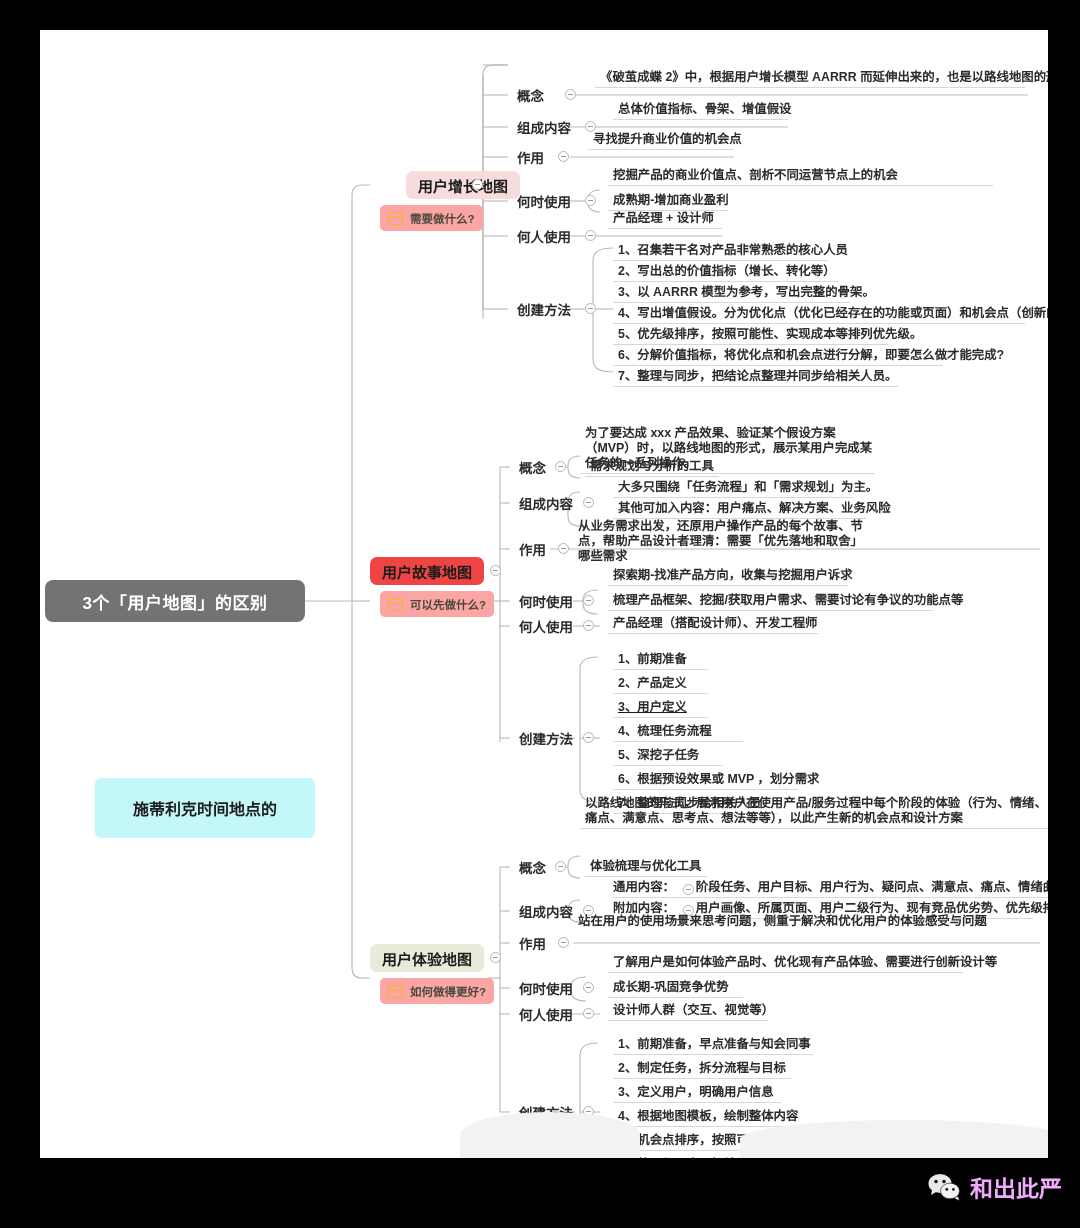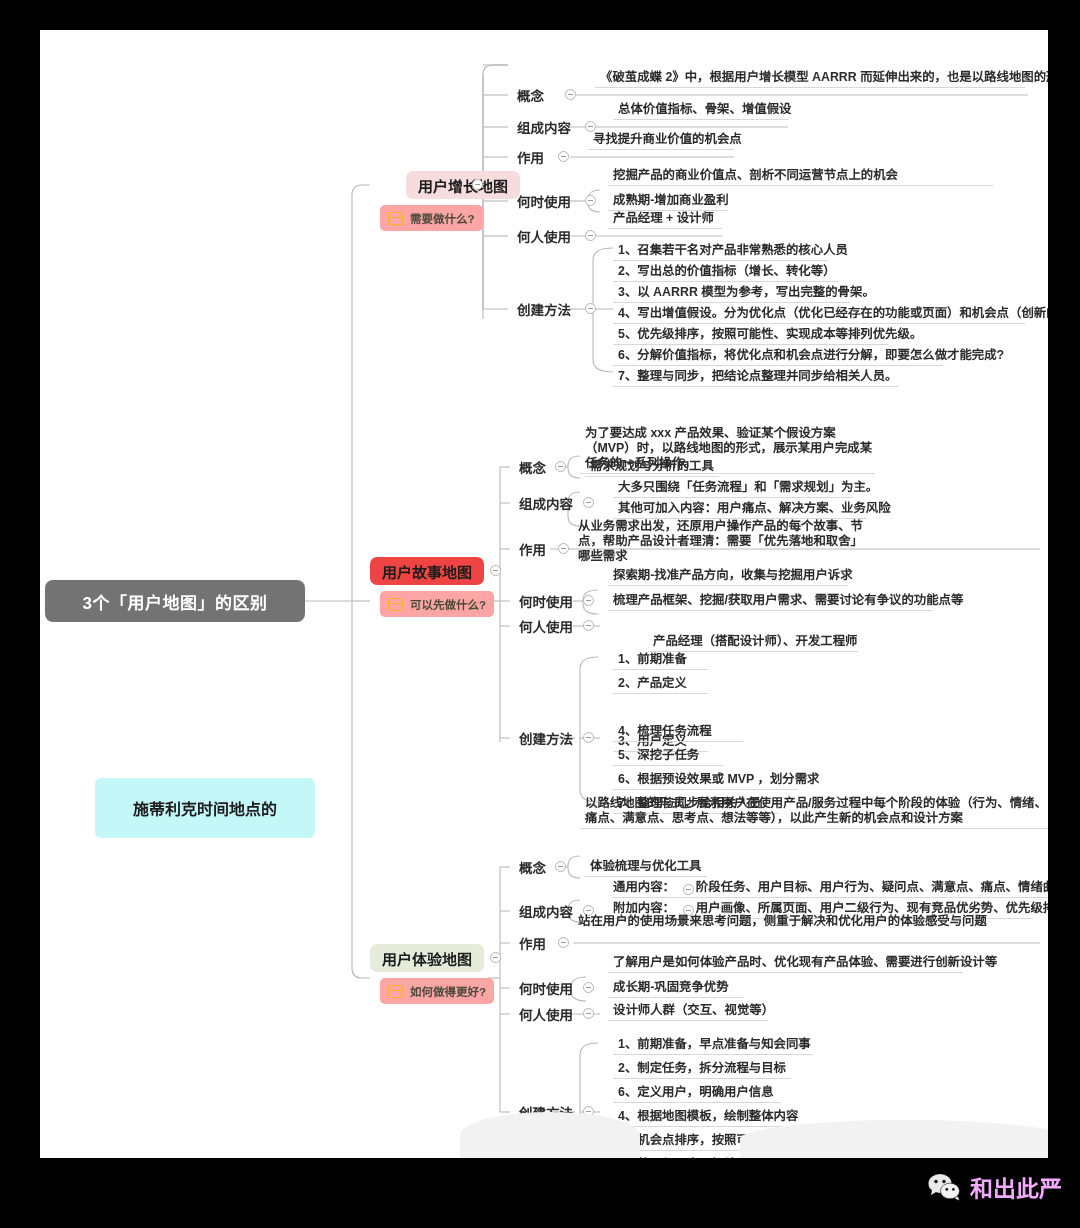--- a/index.html
+++ b/index.html
@@ -349,35 +349,35 @@
     <span class="leaf">探索期-找准产品方向，收集与挖掘用户诉求</span>
     </div>
   <div class="node" style="left:568px; top:563px; width:325px;">
     <span class="leaf">梳理产品框架、挖掘/获取用户需求、需要讨论有争议的功能点等</span>
     </div>
 
   <div class="node cat sec2" style="left:470px; top:584px;">
     <span>何人使用</span>
     </div>
   <div class="toggle" style="left:543px; top:590px;"></div>
-  <div class="node" style="left:568px; top:604px; width:210px;margin-left:40px;">
+  <div class="node" style="left:568px; top:586px; width:210px;">
     <span class="leaf">产品经理（搭配设计师）、开发工程师</span>
     </div>
 
   <div class="node cat sec2" style="left:470px; top:696px;">
     <span>创建方法</span>
     </div>
   <div class="toggle" style="left:543px; top:702px;"></div>
   <div class="node" style="left:573px; top:622px; width:95px;">
     <span class="leaf">1、前期准备</span>
     </div>
   <div class="node" style="left:573px; top:646px; width:95px;">
     <span class="leaf">2、产品定义</span>
     </div>
-  <div class="node" style="left:573px; top:704px; width:95px;">
+  <div class="node" style="left:573px; top:670px; width:95px;text-decoration:underline;">
     <span class="leaf">3、用户定义</span>
     </div>
   <div class="node" style="left:573px; top:694px; width:130px;">
     <span class="leaf">4、梳理任务流程</span>
     </div>
   <div class="node" style="left:573px; top:718px; width:110px;">
     <span class="leaf">5、深挖子任务</span>
     </div>
   <div class="node" style="left:573px; top:742px; width:185px;">
     <span class="leaf">6、根据预设效果或 MVP ，划分需求</span>
@@ -460,21 +460,21 @@
     <span>创建方法</span>
     </div>
   <div class="toggle" style="left:543px; top:1076px;"></div>
   <div class="node" style="left:573px; top:1007px; width:200px;">
     <span class="leaf">1、前期准备，早点准备与知会同事</span>
     </div>
   <div class="node" style="left:573px; top:1031px; width:178px;">
     <span class="leaf">2、制定任务，拆分流程与目标</span>
     </div>
   <div class="node" style="left:573px; top:1055px; width:168px;">
-    <span class="leaf">6、定义用户，明确用户信息</span>
+    <span class="leaf">3、定义用户，明确用户信息</span>
     </div>
   <div class="node" style="left:573px; top:1079px; width:190px;">
     <span class="leaf">4、根据地图模板，绘制整体内容</span>
     </div>
   <div class="node" style="left:573px; top:1103px; width:263px;">
     <span class="leaf">5、机会点排序，按照可能性、实现成本等排列优先级。</span>
     </div>
   <div class="node" style="left:573px; top:1127px; width:270px;">
     <span class="leaf">6、整理与同步，把结论点整理并同步给相关人员。</span>
     </div>

